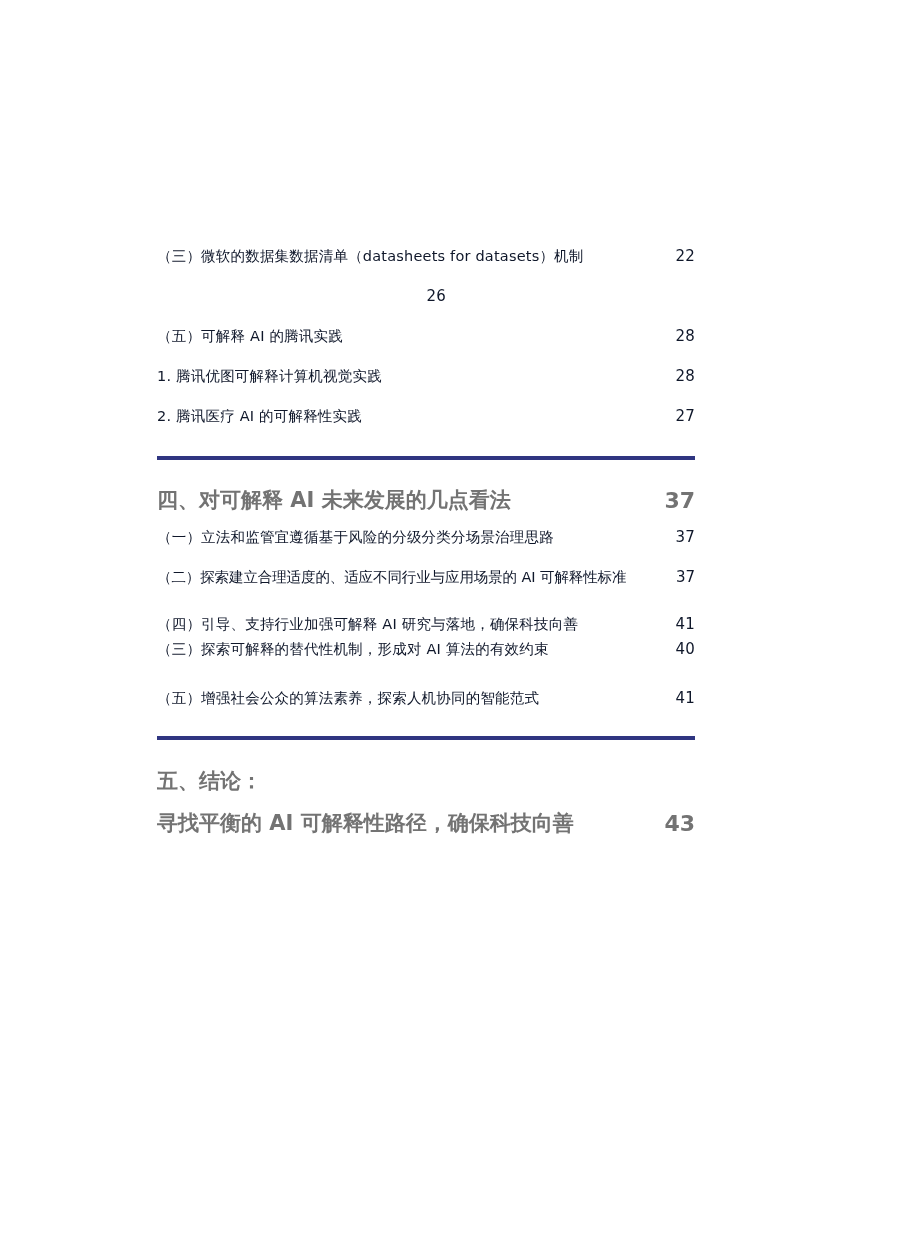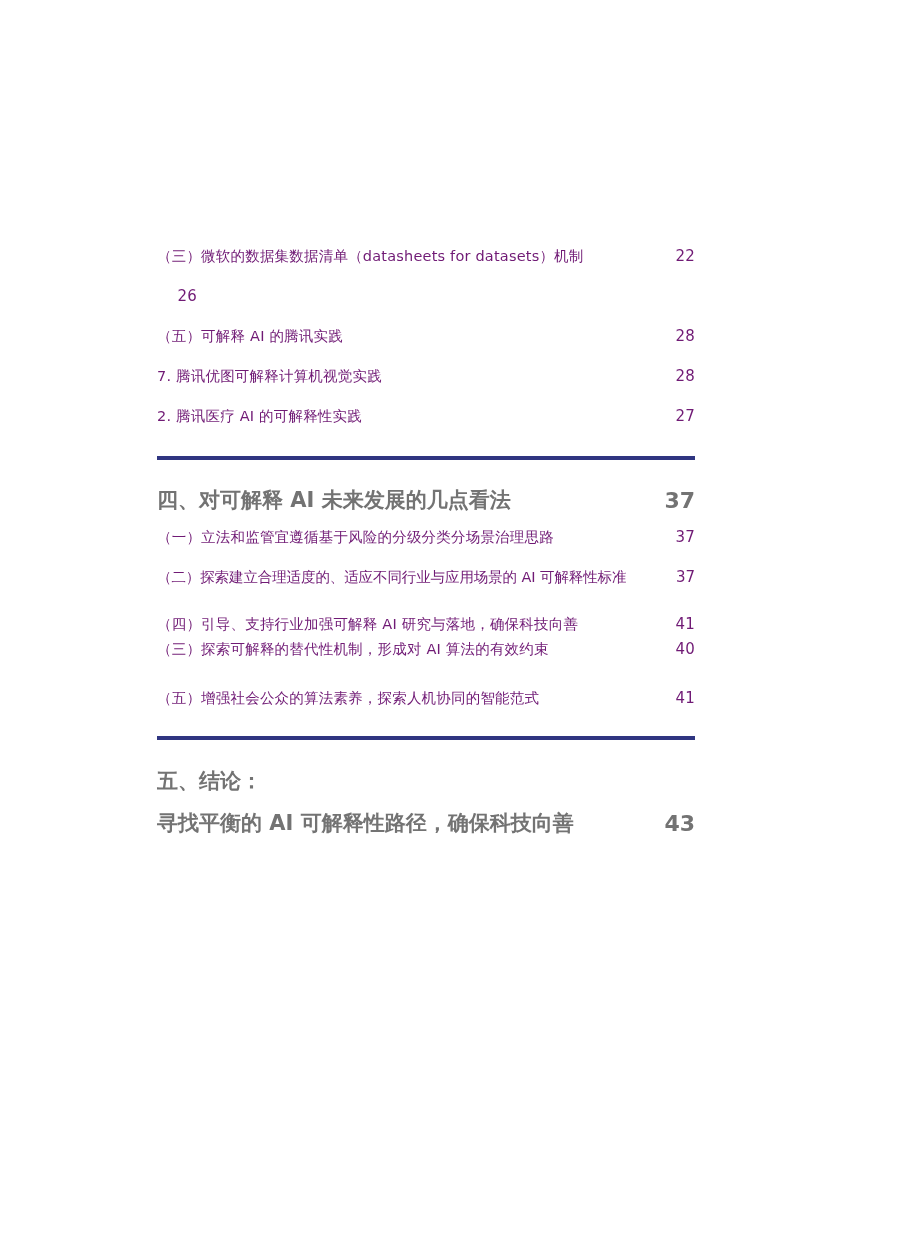--- a/index.html
+++ b/index.html
@@ -21,23 +21,23 @@
       top: 0;
       width: 538px;
     }
     .entry {
       position: absolute;
       left: 0;
       width: 538px;
       height: 24px;
       display: flex;
       align-items: center;
-      justify-content: space-between;
+      justify-content: center;
       font-size: 14.5px;
-      color: #701a75;
+      color: #0f172a;
       letter-spacing: 0.2px;
       white-space: nowrap;
     }
     .entry .label { flex: 1 1 auto; }
     .entry .page {
       flex: 0 0 auto;
       width: 40px;
       text-align: right;
       font-size: 15px;
     }
@@ -76,21 +76,21 @@
     <span class="page">22</span>
   </div>
   <div class="entry" style="top:284px;">
     <span class="page">26</span>
   </div>
   <div class="entry" style="top:324px;">
     <span class="label">（五）可解释 AI 的腾讯实践</span>
     <span class="page">28</span>
   </div>
   <div class="entry" style="top:364px;">
-    <span class="label">7. 腾讯优图可解释计算机视觉实践</span>
+    <span class="label">1. 腾讯优图可解释计算机视觉实践</span>
     <span class="page">28</span>
   </div>
   <div class="entry" style="top:404px;">
     <span class="label">2. 腾讯医疗 AI 的可解释性实践</span>
     <span class="page">27</span>
   </div>
 
   <div class="rule" style="top:456px;"></div>
 
   <div class="heading" style="top:484px; height:32px;">

